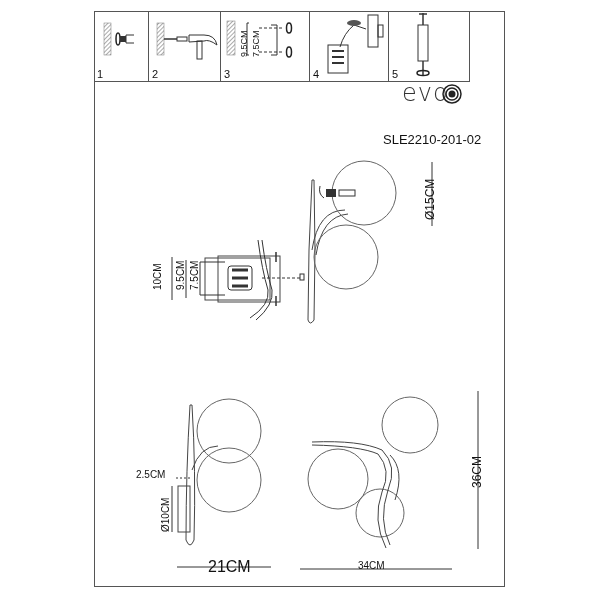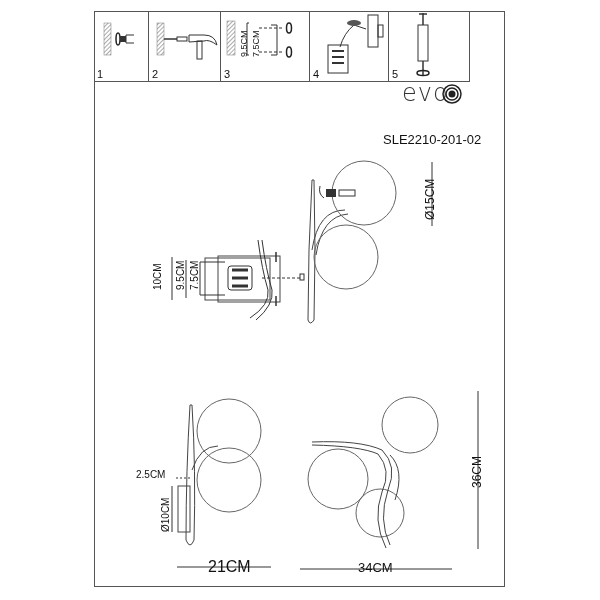--- a/index.html
+++ b/index.html
@@ -143,14 +143,14 @@
 
 <span class="dim vert" style="left:152px;top:290px;">10CM</span>
 <span class="dim vert" style="left:175px;top:290px;">9.5CM</span>
 <span class="dim vert" style="left:189px;top:290px;">7.5CM</span>
 <span class="dim vert" style="left:423px;top:220px;font-size:12px;">Ø15CM</span>
 
 <span class="dim" style="left:136px;top:469px;">2.5CM</span>
 <span class="dim vert" style="left:160px;top:532px;">Ø10CM</span>
 <span class="dim" style="left:208px;top:558px;font-size:16px;">21CM</span>
 
-<span class="dim" style="left:358px;top:560px;font-size:13px;">34CM</span>
+<span class="dim" style="left:358px;top:560px;font-size:10px;">34CM</span>
 <span class="dim vert" style="left:470px;top:488px;font-size:12px;">36CM</span>
 
 </body></html>

